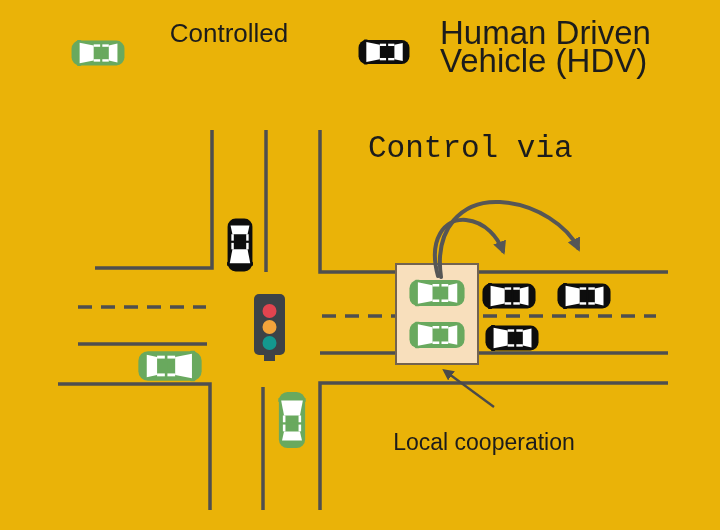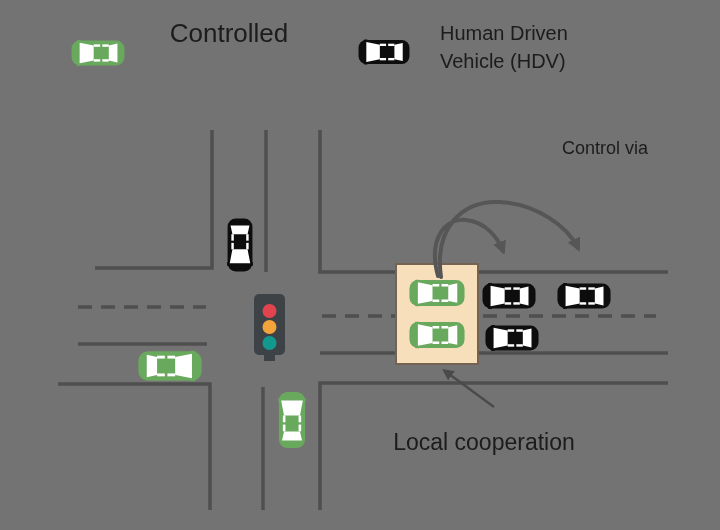--- a/index.html
+++ b/index.html
@@ -1,28 +1,28 @@
 <!DOCTYPE html>
 <html><head>
 <meta charset="utf-8">
 <style>
   html,body{margin:0;padding:0;background:#ffffff;}
   .stage{
     position:relative;
     width:720px;height:530px;
-    background:#737373;
+    background:#eab308;
     font-family:"Liberation Sans", sans-serif;
     color:#1c1c1c;
     overflow:hidden;
   }
   .stage svg{position:absolute;left:0;top:0;}
   .txt{position:absolute;white-space:nowrap;}
   .legend-cv-text{left:119px;top:19px;width:220px;text-align:center;font-size:26px;line-height:28px;}
-  .legend-hdv-text{left:440px;top:19px;width:240px;text-align:left;font-size:20px;line-height:28px;}
-  .control-text{left:368px;top:134px;width:280px;text-align:right;font-size:18px;line-height:29px;}
+  .legend-hdv-text{left:440px;top:19px;width:240px;text-align:left;font-size:33px;line-height:28px;}
+  .control-text{left:368px;top:134px;width:280px;text-align:left;font-size:31px;line-height:29px;font-family:Liberation Mono, monospace;}
   .coop-text{left:358px;top:427px;width:252px;text-align:center;font-size:23px;line-height:30px;}
 </style>
 </head>
 <body>
 
 <div class="stage">
 
   <svg width="720" height="530" viewBox="0 0 720 530">
     <defs>
       <symbol id="car-glyph" viewBox="0 0 100 48">

